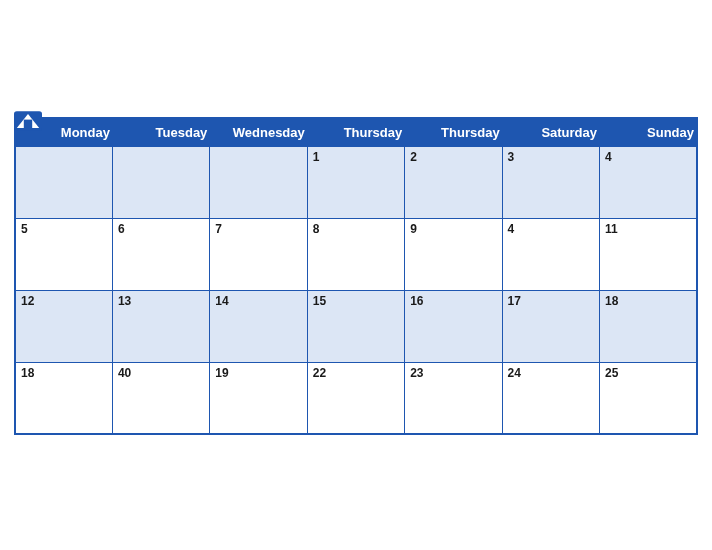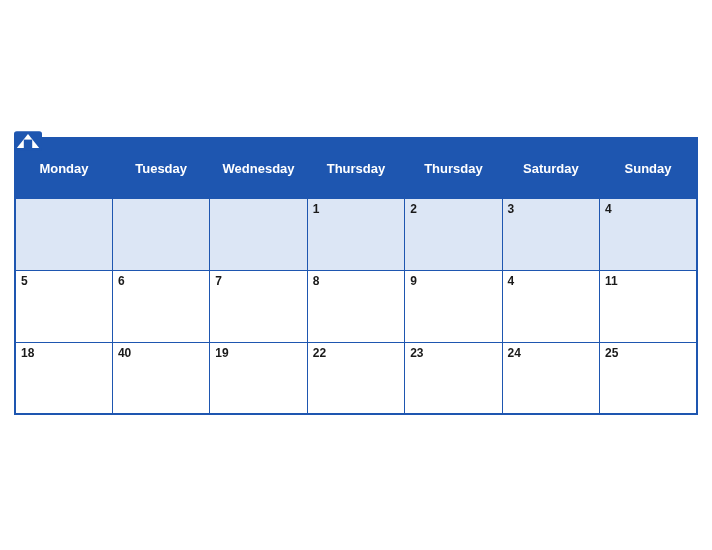--- a/index.html
+++ b/index.html
@@ -64,22 +64,22 @@
     .calendar-table {
       width: 100%;
       border-collapse: collapse;
       border: 2px solid #1e56b0;
     }
     .calendar-table thead tr th {
       background-color: #1e56b0;
       color: #fff;
       font-size: 13px;
       font-weight: bold;
-      text-align: center;
-      padding: 22px 2px;
+      text-align: right;
+      padding: 6px 2px;
       border: 1px solid #1e56b0;
     }
     .calendar-table tbody tr {
       background: #fff;
     }
     .calendar-table tbody tr:nth-child(odd) {
       background: #dce6f5;
     }
     .calendar-table tbody tr td {
       border: 1px solid #1e56b0;
@@ -145,20 +145,29 @@
         </tr>
         <tr class="row-even">
           <td><span class="day-num">5</span></td>
           <td><span class="day-num">6</span></td>
           <td><span class="day-num">7</span></td>
           <td><span class="day-num">8</span></td>
           <td><span class="day-num">9</span></td>
           <td><span class="day-num">4</span></td>
           <td><span class="day-num">11</span></td>
         </tr>
+        <tr class="row-odd">
+          <td><span class="day-num">12</span></td>
+          <td><span class="day-num">13</span></td>
+          <td><span class="day-num">14</span></td>
+          <td><span class="day-num">15</span></td>
+          <td><span class="day-num">16</span></td>
+          <td><span class="day-num">17</span></td>
+          <td><span class="day-num">18</span></td>
+        </tr>
         <tr class="row-even">
           <td><span class="day-num">18</span></td>
           <td><span class="day-num">40</span></td>
           <td><span class="day-num">19</span></td>
           <td><span class="day-num">22</span></td>
           <td><span class="day-num">23</span></td>
           <td><span class="day-num">24</span></td>
           <td><span class="day-num">25</span></td>
         </tr>
       </tbody>

